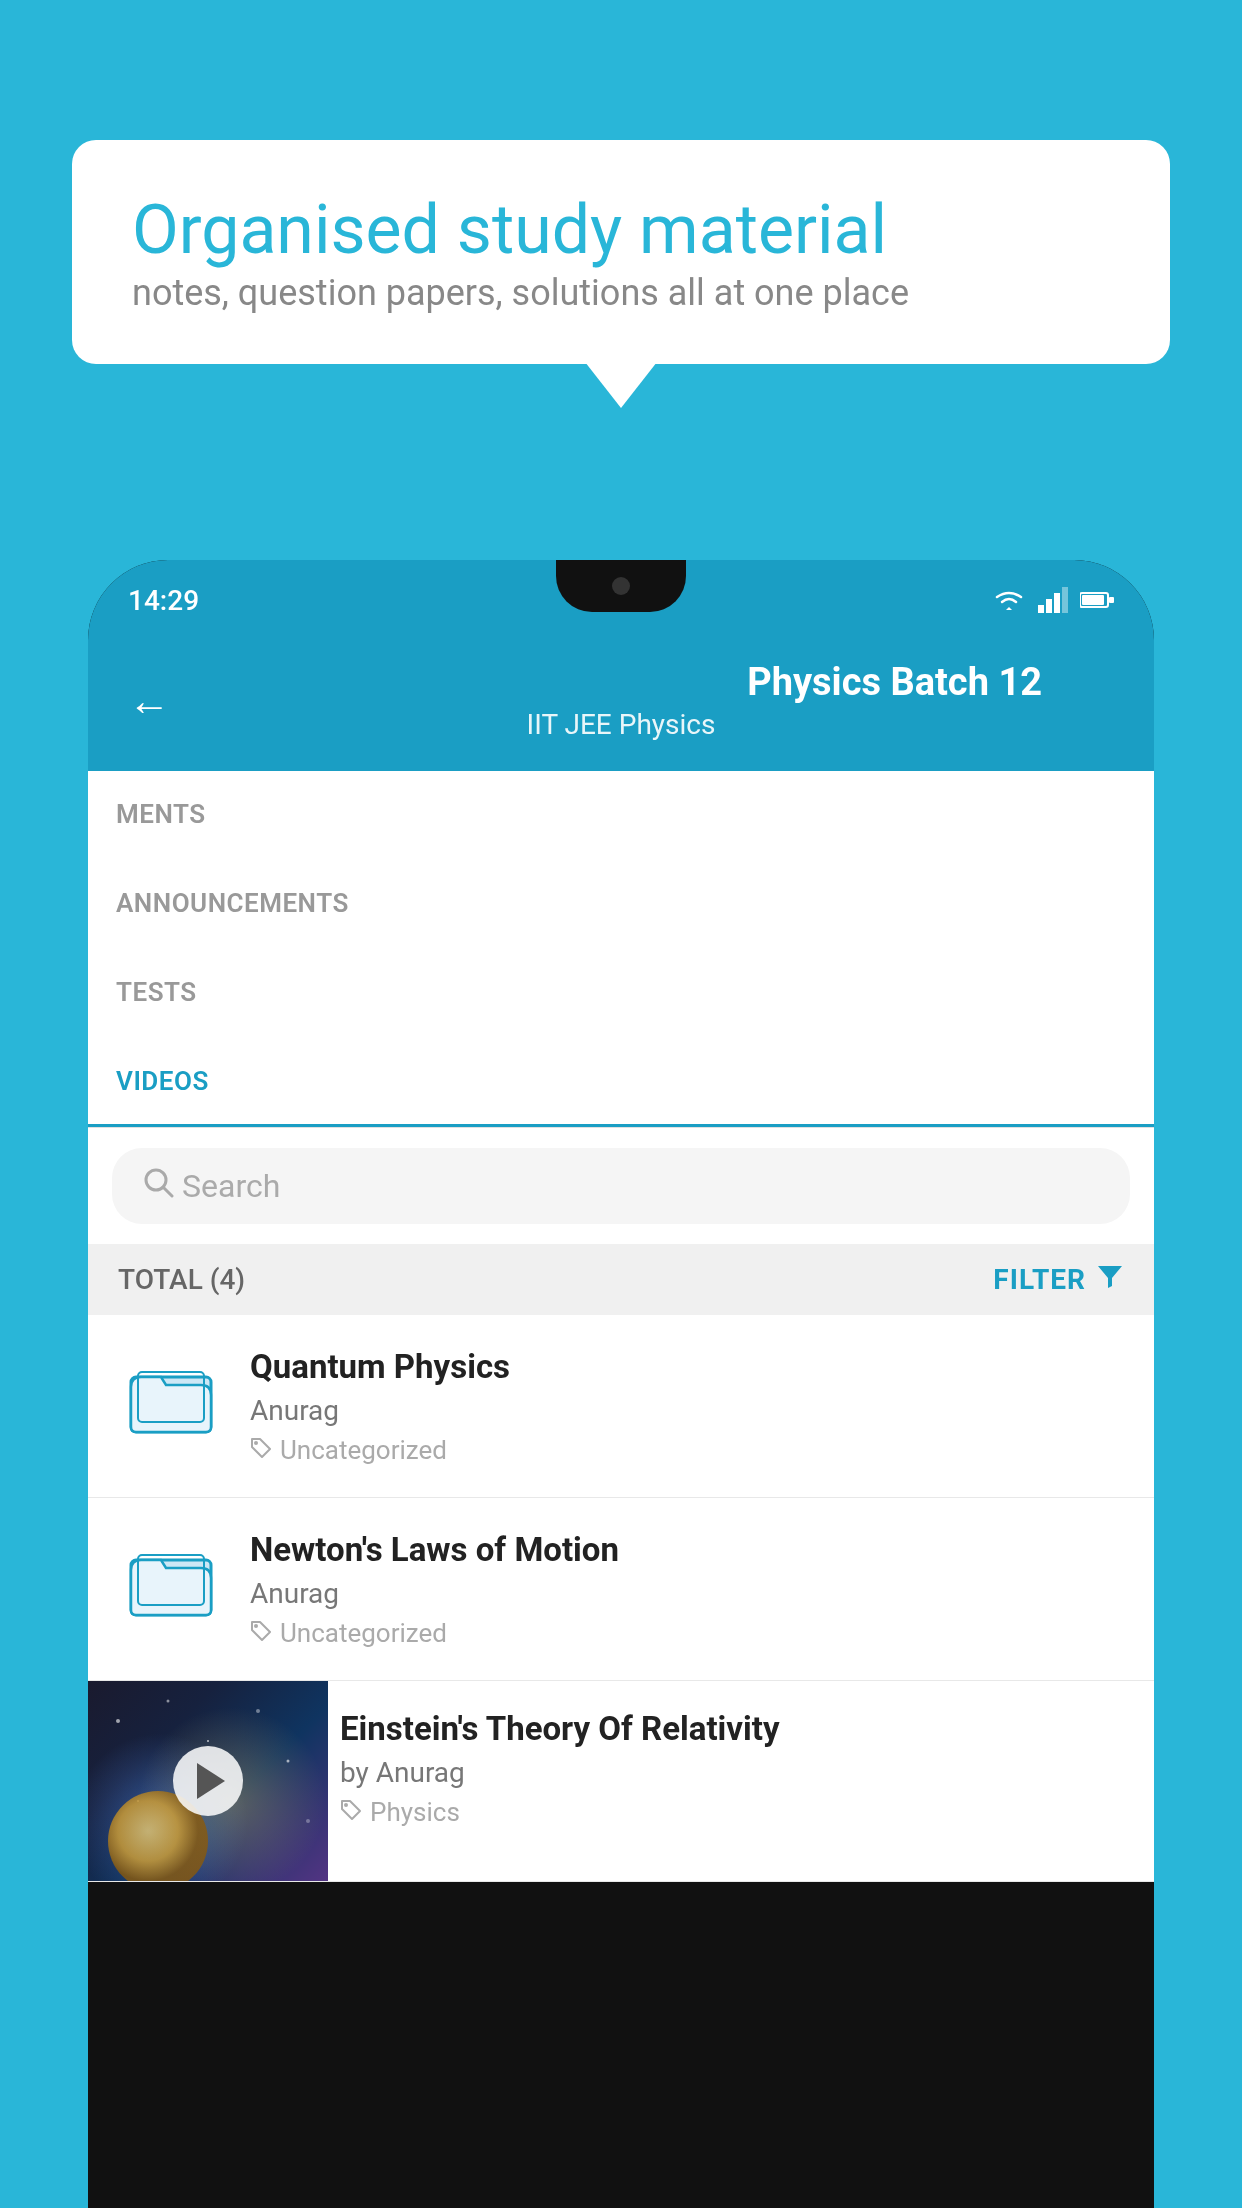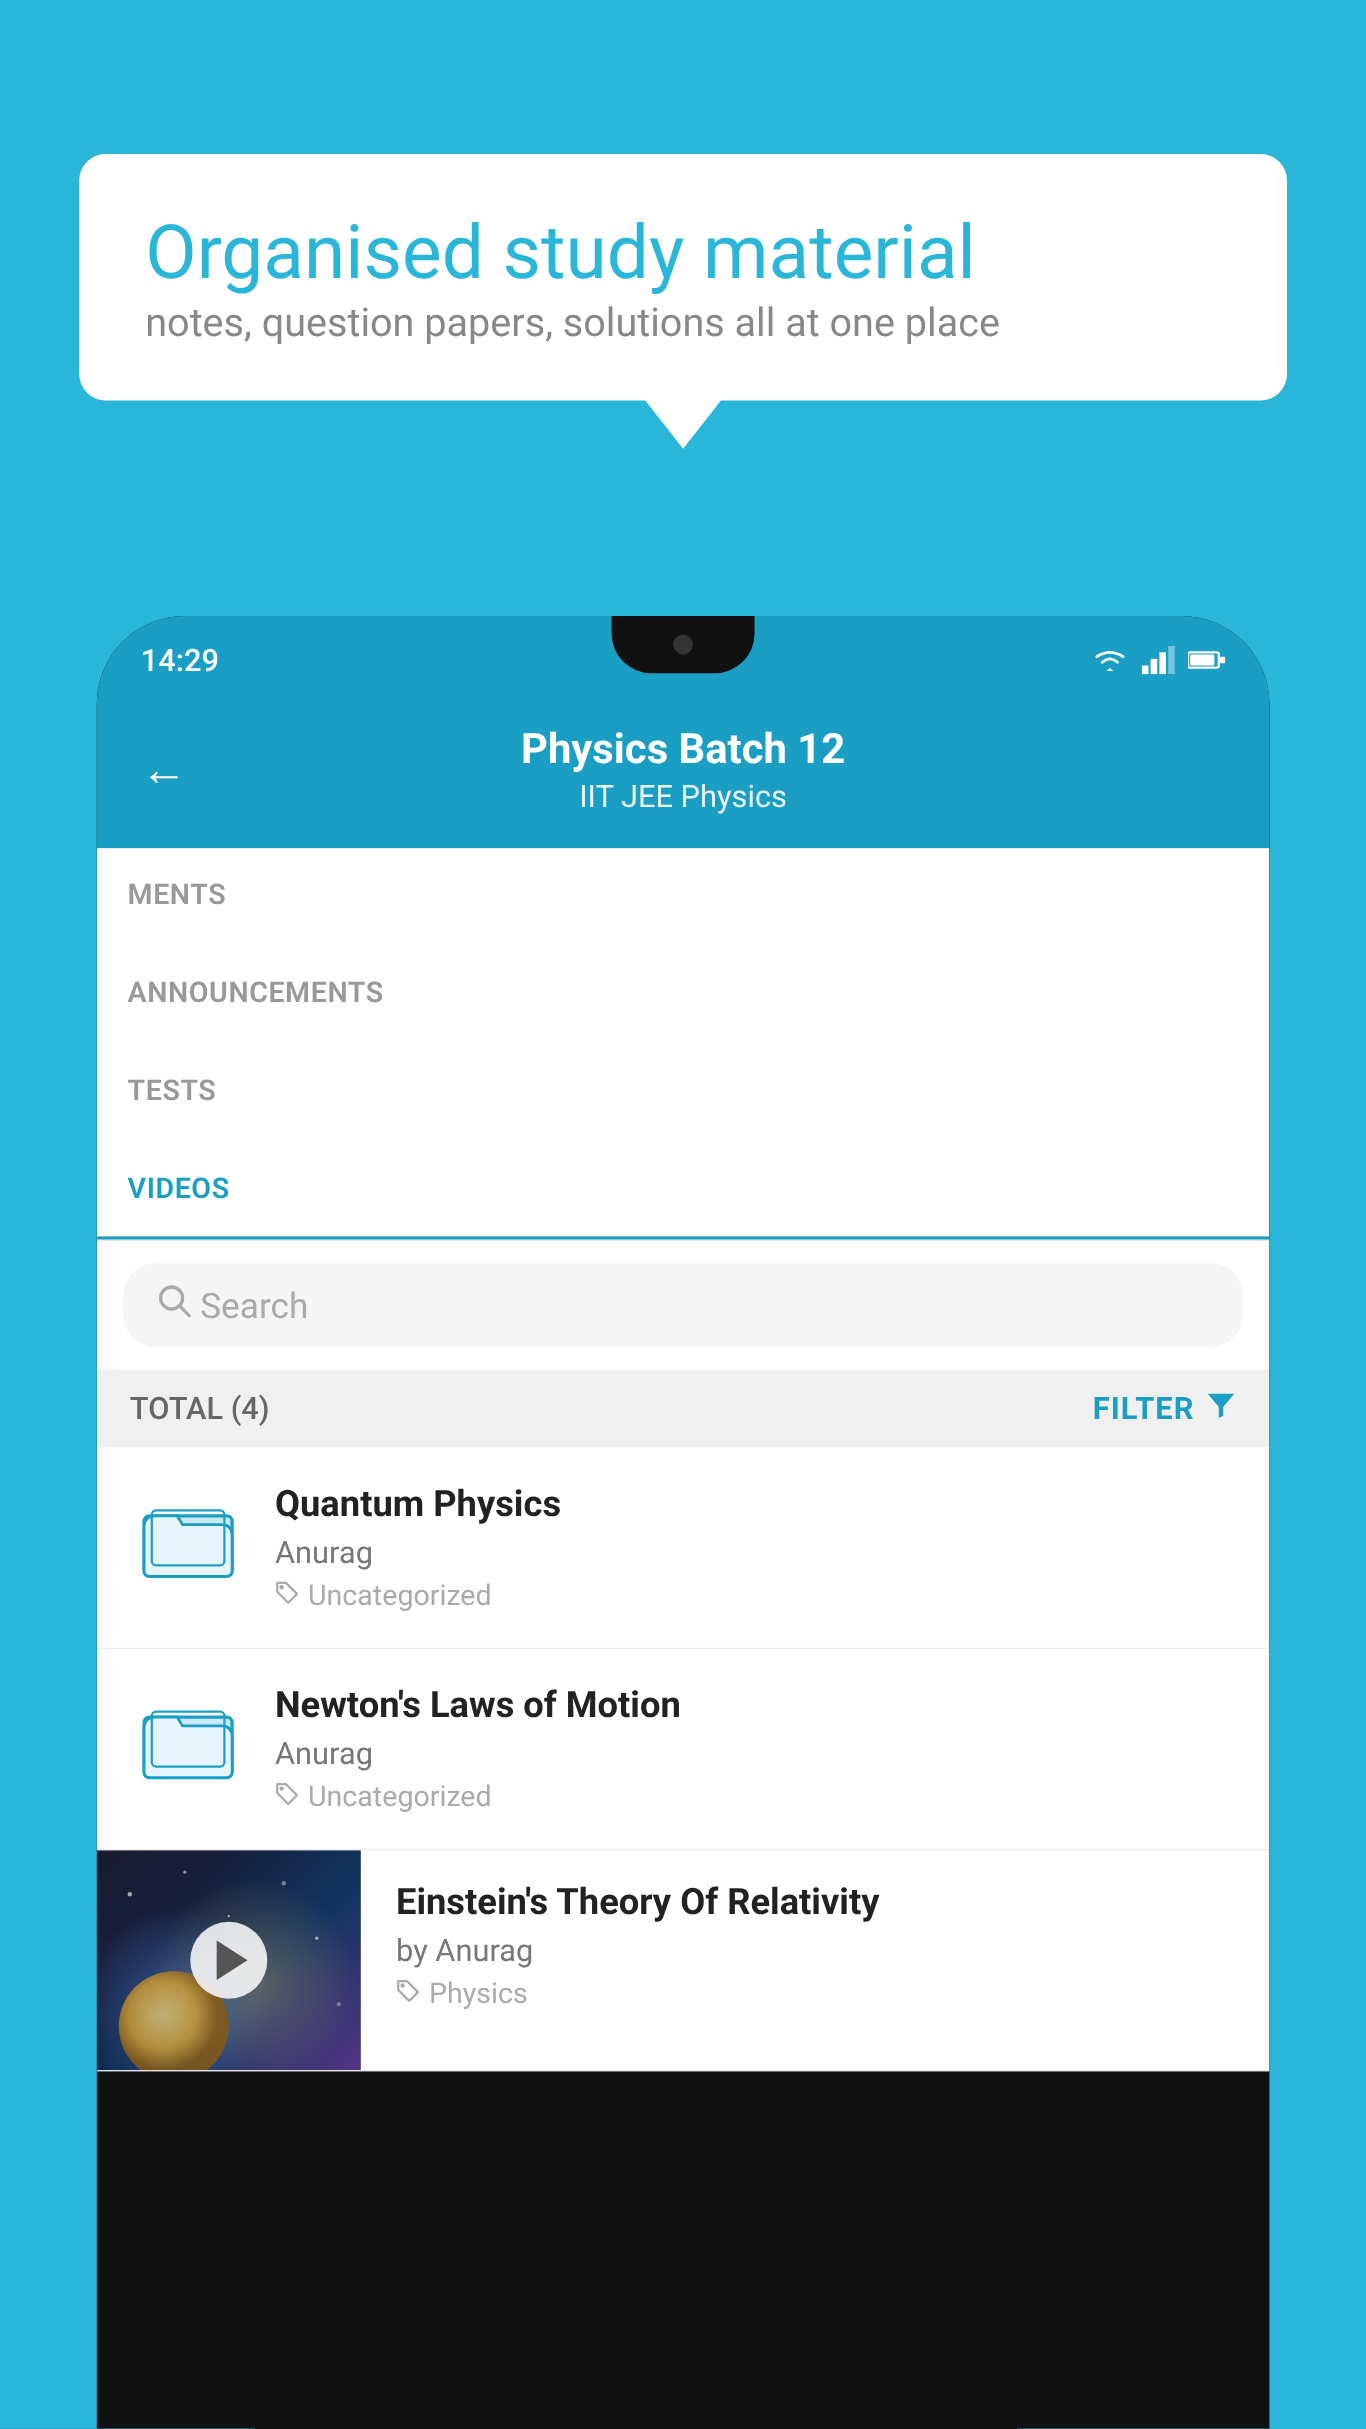--- a/index.html
+++ b/index.html
@@ -128,20 +128,21 @@
 
     .header-title-area {
       text-align: center;
       flex: 1;
     }
 
     .header-title {
       color: white;
       font-size: 38px;
       font-weight: 700;
+      text-align: right;
     }
 
     .header-subtitle {
       color: rgba(255,255,255,0.9);
       font-size: 28px;
       margin-top: 4px;
     }
 
     
     .tabs-container {
@@ -326,21 +327,21 @@
       width: 0;
       height: 0;
       border-top: 18px solid transparent;
       border-bottom: 18px solid transparent;
       border-left: 28px solid #555;
       margin-left: 6px;
     }
 
     .video-info-thumb {
       flex: 1;
-      padding: 28px 32px;
+      padding: 28px 12px;
     }
   </style>
 </head>
 <body>
 
 <div style="width:100%;height:100%;position:absolute;top:0;left:0;background:#29b6d8;"></div>
 
 <div class="speech-bubble-container">
   <div class="speech-bubble">
     <div class="bubble-title">Organised study material</div>

